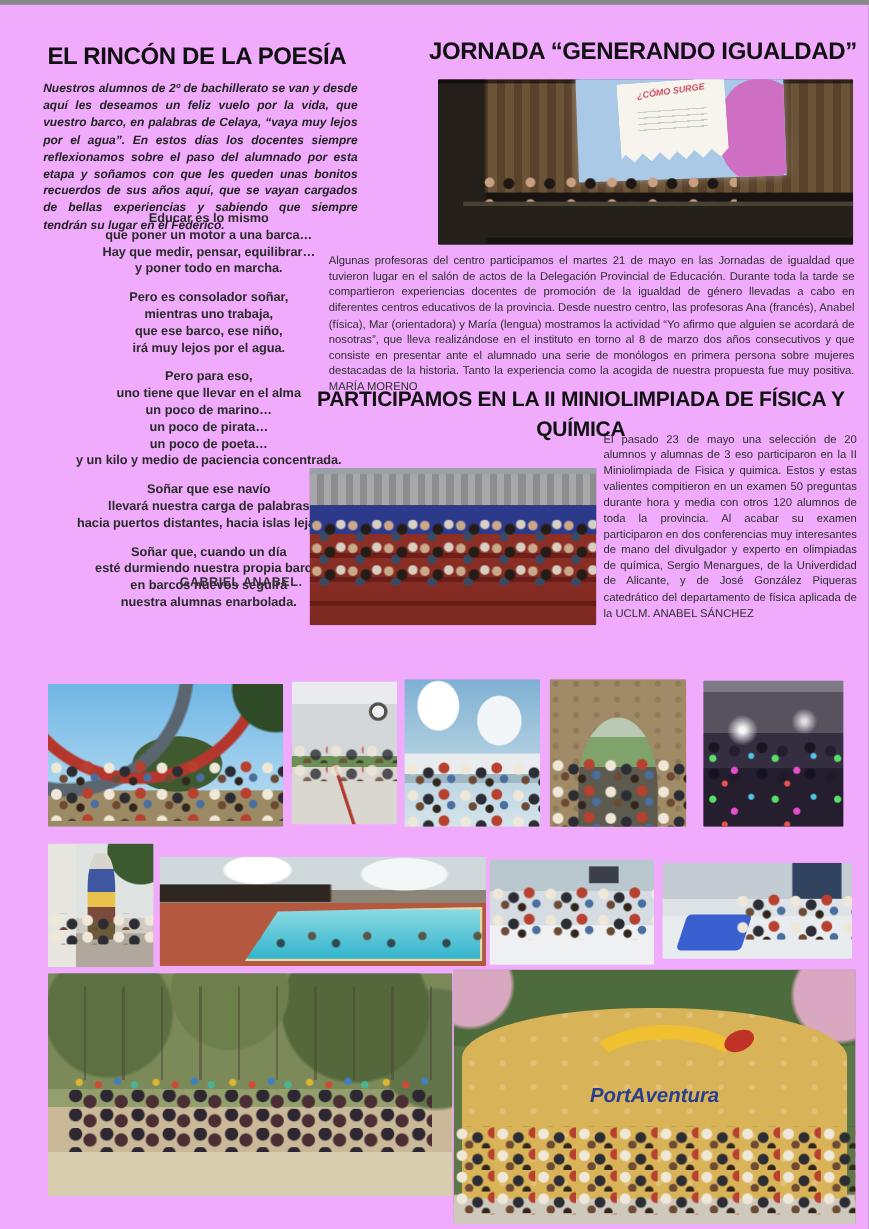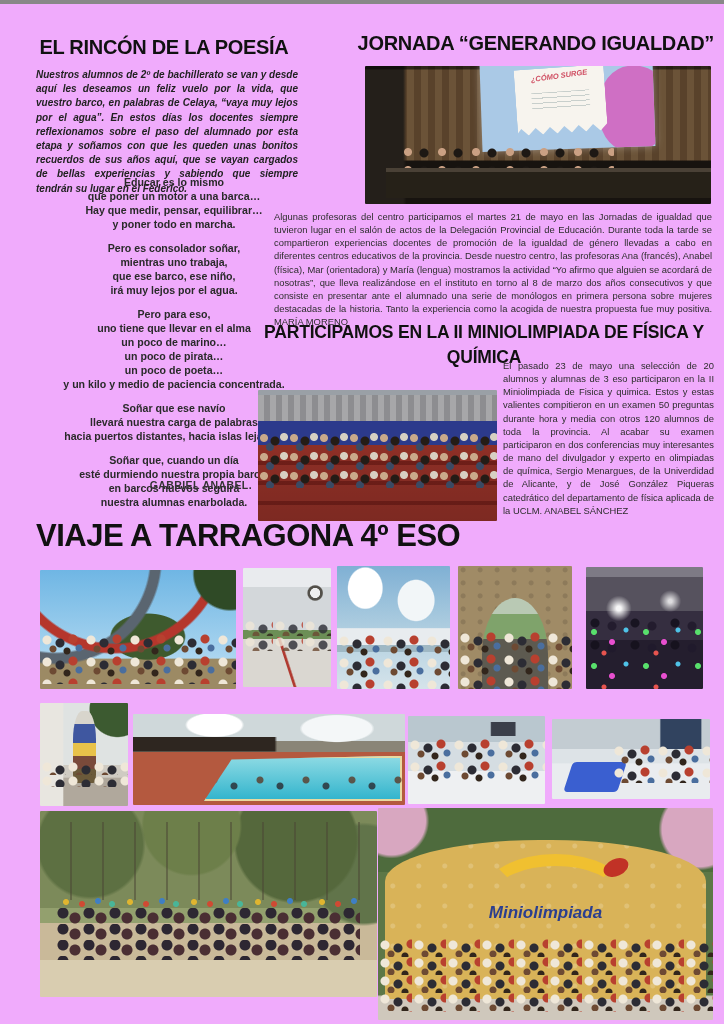--- a/index.html
+++ b/index.html
@@ -231,21 +231,20 @@
   <p class="abs body-txt" style="left:274px;top:206px;width:438px;margin:0;">Algunas profesoras del centro participamos el martes 21 de mayo en las Jornadas de igualdad que tuvieron lugar en el salón de actos de la Delegación Provincial de Educación. Durante toda la tarde se compartieron experiencias docentes de promoción de la igualdad de género llevadas a cabo en diferentes centros educativos de la provincia. Desde nuestro centro, las profesoras Ana (francés), Anabel (física), Mar (orientadora) y María (lengua) mostramos la actividad “Yo afirmo que alguien se acordará de nosotras”, que lleva realizándose en el instituto en torno al 8 de marzo dos años consecutivos y que consiste en presentar ante el alumnado una serie de monólogos en primera persona sobre mujeres destacadas de la historia. Tanto la experiencia como la acogida de nuestra propuesta fue muy positiva. MARÍA MORENO</p>
 
   <h2 class="abs h-mini" style="left:256px;top:316px;width:456px;">PARTICIPAMOS EN LA II MINIOLIMPIADA DE FÍSICA Y
 QUÍMICA</h2>
   <div class="ph mphoto">
     <div class="mwall"></div>
     <div class="crowd mcrowd"></div>
   </div>
   <p class="abs body-txt" style="left:503px;top:355px;width:211px;margin:0;">El pasado 23 de mayo una selección de 20 alumnos y alumnas de 3 eso participaron en la II Miniolimpiada de Fisica y quimica. Estos y estas valientes compitieron en un examen 50 preguntas durante hora y media con otros 120 alumnos de toda la provincia. Al acabar su examen participaron en dos conferencias muy interesantes de mano del divulgador y experto en olimpiadas de química, Sergio Menargues, de la Univerdidad de Alicante, y de José González Piqueras catedrático del departamento de física aplicada de la UCLM.  ANABEL SÁNCHEZ</p>
 
-  <h1 class="abs h-big" style="left:36px;top:514px;">VIAJE A TARRAGONA 4º ESO</h1>
 
   <div class="ph p1">
     <div class="crowd" style="bottom:4%;height:42%;"></div>
   </div>
 
   <div class="ph p2">
     <div class="crowd" style="bottom:30%;height:26%;opacity:.8;background-size:30px 16px;"></div>
   </div>
 
   <div class="ph p3">
@@ -285,18 +284,18 @@
   <div class="ph p10">
     <div class="trunks"></div>
     <div class="helmets"></div>
     <div class="team"></div>
   </div>
 
   <div class="ph p11">
     <div class="wall">
       <div class="cres"></div>
       <div class="ball"></div>
-      <div class="pa-line1">Miniolimpiada</div>
+      <div class="pa-line1">PortAventura</div>
     </div>
     <div class="crowd pa-crowd"></div>
   </div>
 
 </div>
 
 </body></html>

